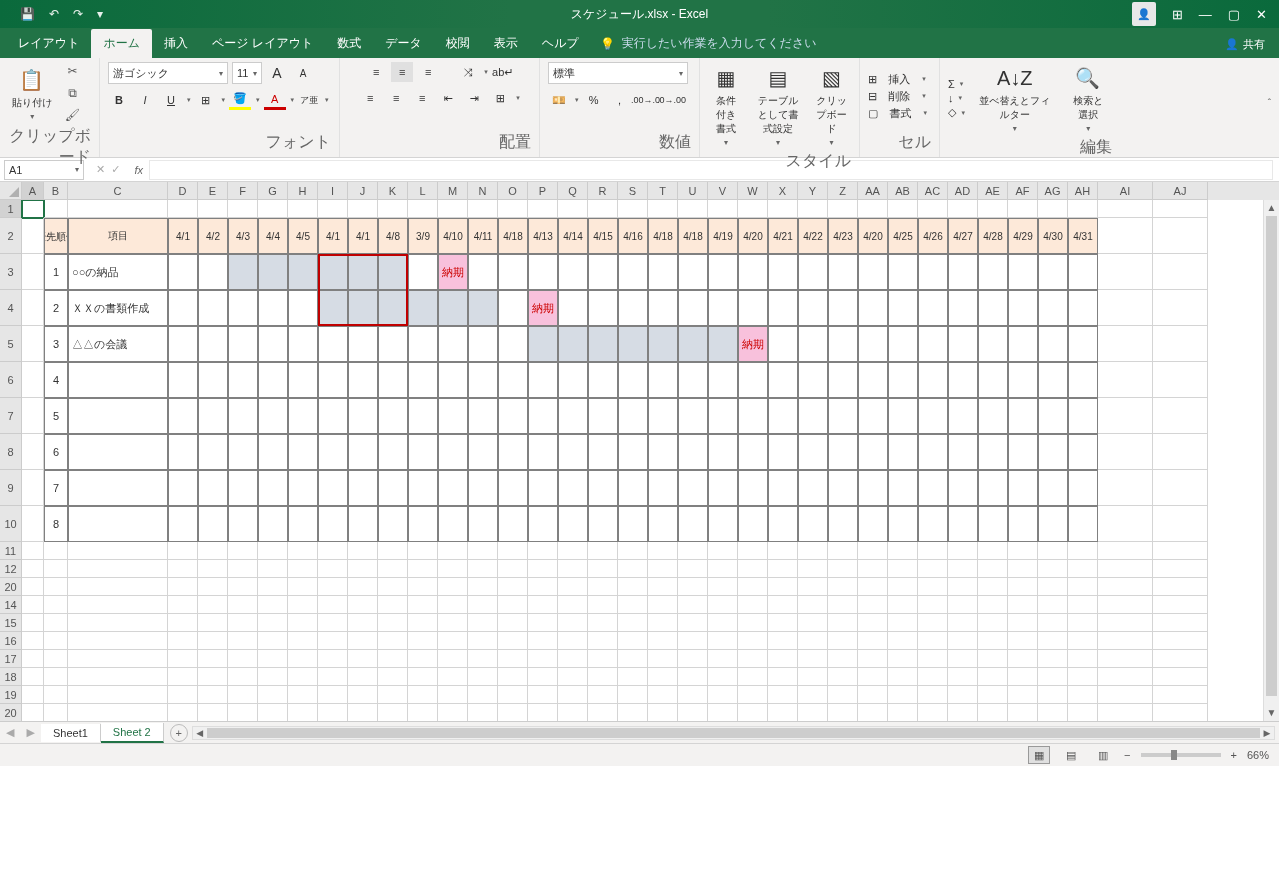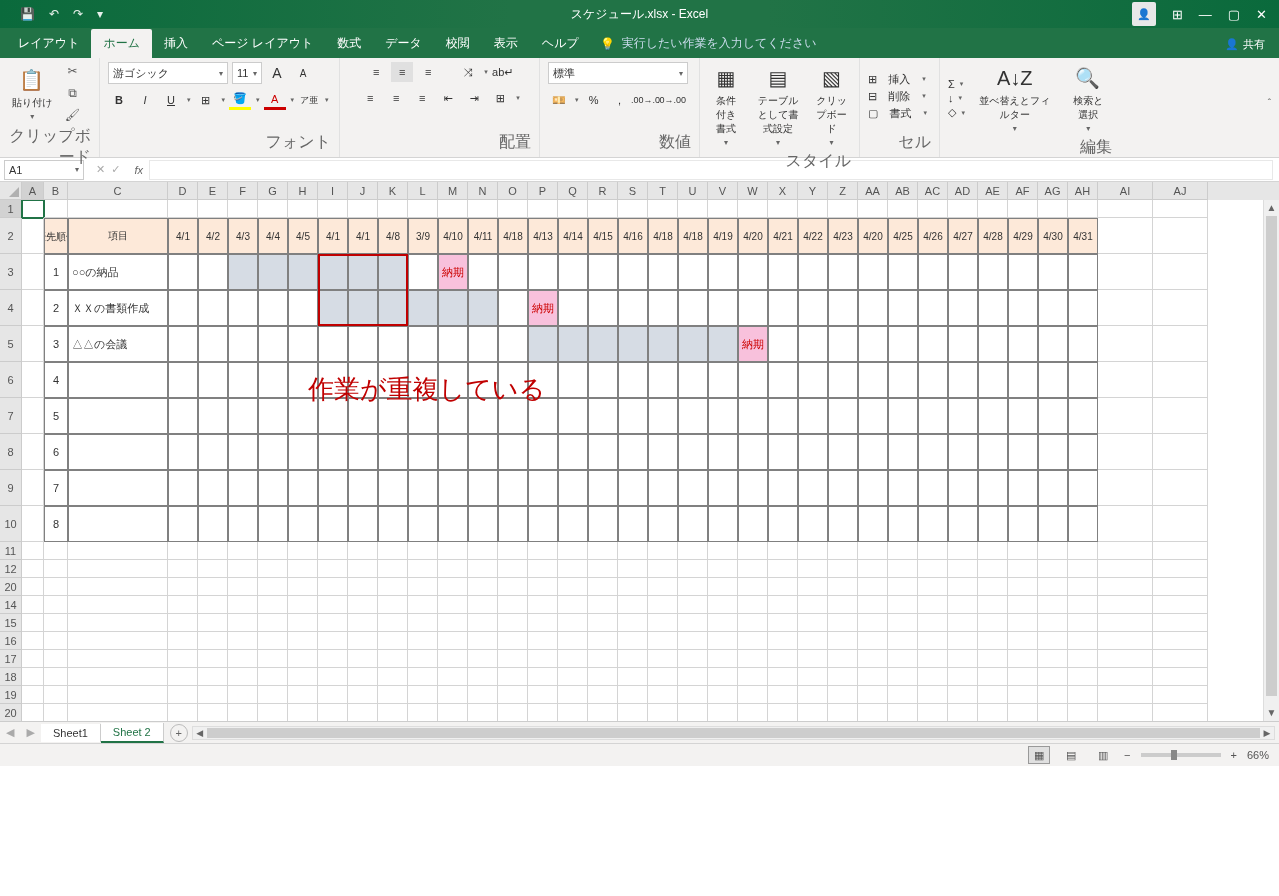--- a/index.html
+++ b/index.html
@@ -1113,21 +1113,20 @@
         <div class="cell" style="width: 30px;"></div>
         <div class="cell" style="width: 30px;"></div>
         <div class="cell" style="width: 30px;"></div>
         <div class="cell" style="width: 30px;"></div>
         <div class="cell" style="width: 30px;"></div>
         <div class="cell" style="width: 55px;"></div>
         <div class="cell" style="width: 55px;"></div>
       </div>
     </div>
   <div class="red-box" id="redbox" style="left: 318px; top: 72px; width: 90px; height: 72px;"></div>
-  <div class="annotation" id="anno" style="left: 308px; top: 190px;">作業が重複している</div>
   <div class="vscroll">
     <div class="up">▲</div>
     <div class="thumb"></div>
     <div class="down" style="position:absolute;bottom:0;left:0;right:0">▼</div>
   </div>
 </div>
 
 <div class="sheettabs">
   <span class="nav-arrow">◀</span>
   <span class="nav-arrow">▶</span>

